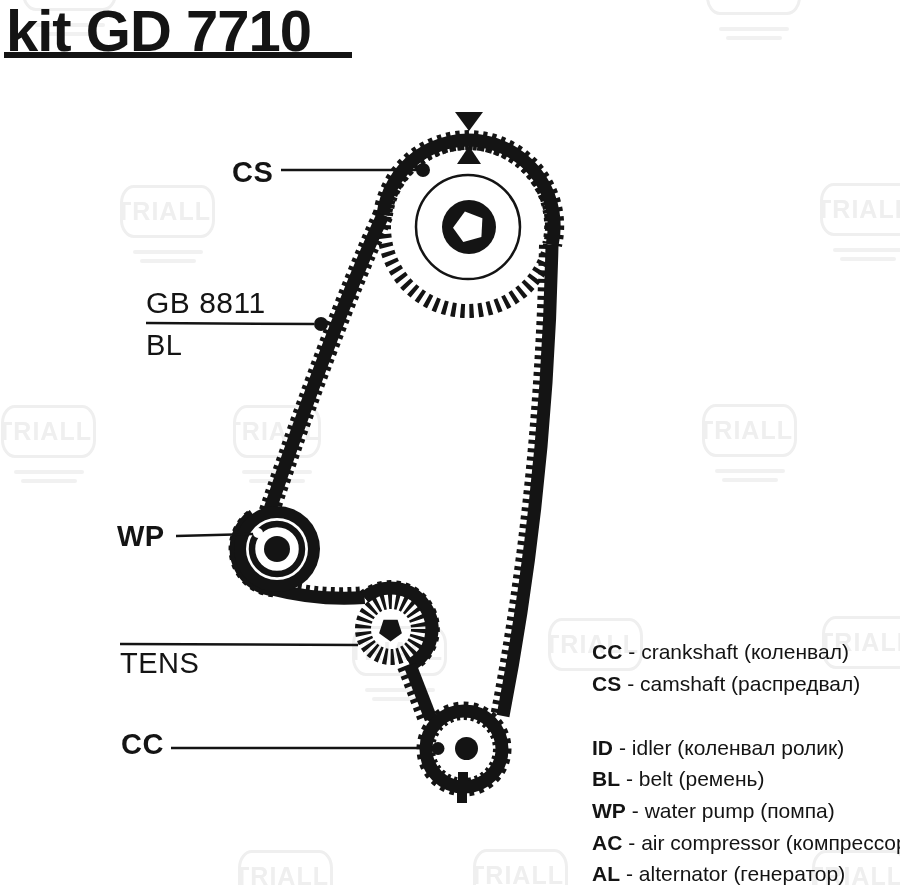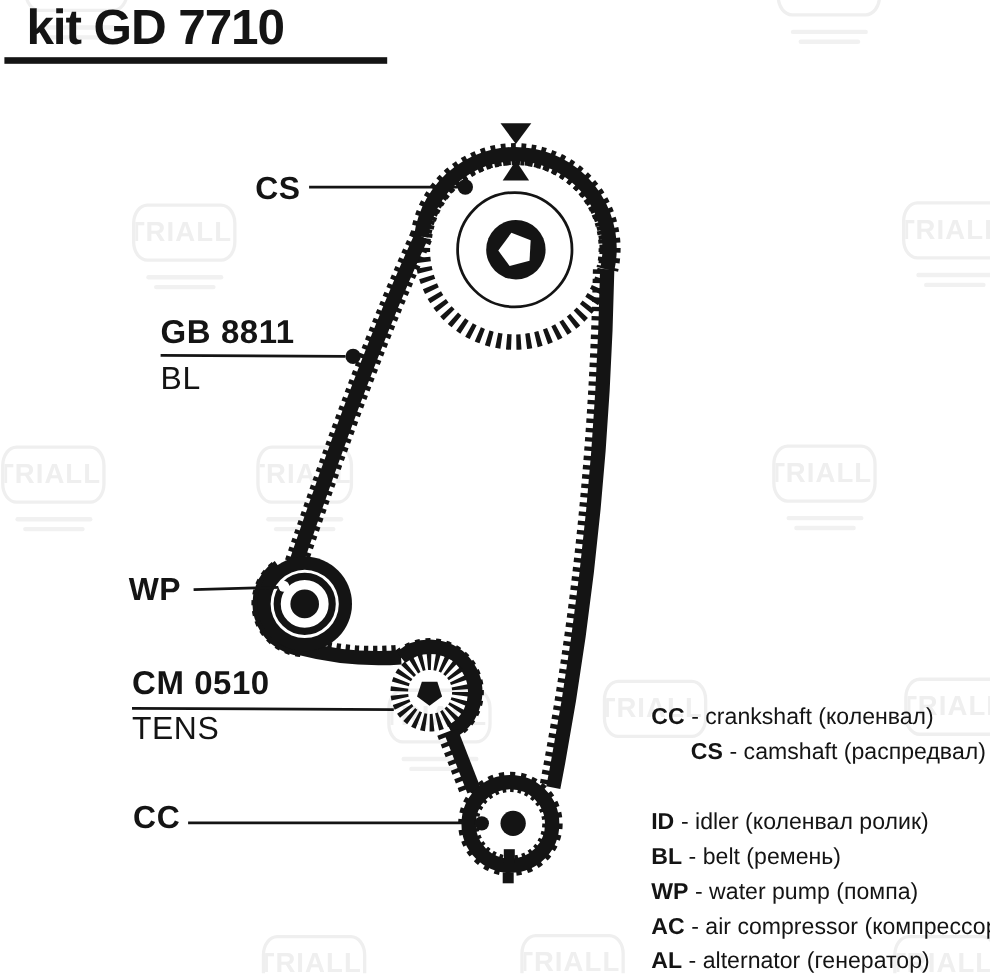--- a/index.html
+++ b/index.html
@@ -14,26 +14,26 @@
     display:flex;align-items:center;justify-content:center;
     font-weight:800;font-size:25px;letter-spacing:1px;color:#efefef;
     width:95px;height:53px;white-space:nowrap;overflow:hidden;
   }
   .wm-bar1{width:70px;height:4px;background:#f1f1f1;border-radius:2px;margin-top:12px;}
   .wm-bar2{width:56px;height:4px;background:#f1f1f1;border-radius:2px;margin-top:5px;}
   
   .diagram-svg{position:absolute;left:0;top:0;z-index:1;}
   
   .lbl{position:absolute;z-index:2;line-height:1;white-space:nowrap;}
-  .title{left:24px;top:2px;font-size:45px;letter-spacing:-1px;}
+  .title{left:6px;top:2px;font-size:58px;letter-spacing:-1px;}
   .title .t-prefix{font-weight:700;}
   .title .t-code{font-weight:900;}
   .title-rule{position:absolute;left:4px;top:52px;width:348px;height:6px;background:#141414;z-index:2;}
   .tag{font-size:29px;font-weight:600;letter-spacing:0.5px;}
-  .code{font-size:30px;font-weight:700;letter-spacing:0.5px;}
+  .code{font-size:30px;font-weight:400;letter-spacing:0.5px;}
   .plain{font-size:29px;font-weight:500;letter-spacing:0.5px;}
   .legend-row{position:absolute;left:592px;z-index:2;font-size:21px;line-height:1;white-space:nowrap;}
   .legend-abbr{font-weight:800;}
   .legend-desc{font-weight:500;margin-left:6px;}
 </style>
 </head>
 <body>
 
 <div class="stage">
 
@@ -178,25 +178,24 @@
 
   <div class="lbl title">
     <span class="t-prefix">kit</span><span class="t-prefix">&nbsp;</span><span class="t-code">GD 7710</span>
   </div>
   <div class="title-rule"></div>
 
   <div class="lbl tag" style="left:232px;top:158px;">CS</div>
   <div class="lbl code" style="left:146px;top:288px;">GB 8811</div>
   <div class="lbl plain" style="left:146px;top:331px;">BL</div>
   <div class="lbl tag" style="left:117px;top:522px;">WP</div>
-  <div class="lbl code" style="left:120px;top:607px;">CM 0510</div>
   <div class="lbl plain" style="left:120px;top:649px;">TENS</div>
   <div class="lbl tag" style="left:121px;top:730px;">CC</div>
 
   <div class="legend-row" style="top:641px;"><span class="legend-abbr">CC</span><span class="legend-desc">- crankshaft (коленвал)</span></div>
-  <div class="legend-row" style="top:673px;margin-left:36px;"><span class="legend-abbr">CS</span><span class="legend-desc">- camshaft (распредвал)</span></div>
+  <div class="legend-row" style="top:673px;"><span class="legend-abbr">CS</span><span class="legend-desc">- camshaft (распредвал)</span></div>
   <div class="legend-row" style="top:737px;"><span class="legend-abbr">ID</span><span class="legend-desc">- idler (коленвал ролик)</span></div>
   <div class="legend-row" style="top:800px;"><span class="legend-abbr">WP</span><span class="legend-desc">- water pump (помпа)</span></div>
   <div class="legend-row" style="top:768px;"><span class="legend-abbr">BL</span><span class="legend-desc">- belt (ремень)</span></div>
   <div class="legend-row" style="top:832px;"><span class="legend-abbr">AC</span><span class="legend-desc">- air compressor (компрессор)</span></div>
   <div class="legend-row" style="top:863px;"><span class="legend-abbr">AL</span><span class="legend-desc">- alternator (генератор)</span></div>
 
 </div>
 
 </body></html>

